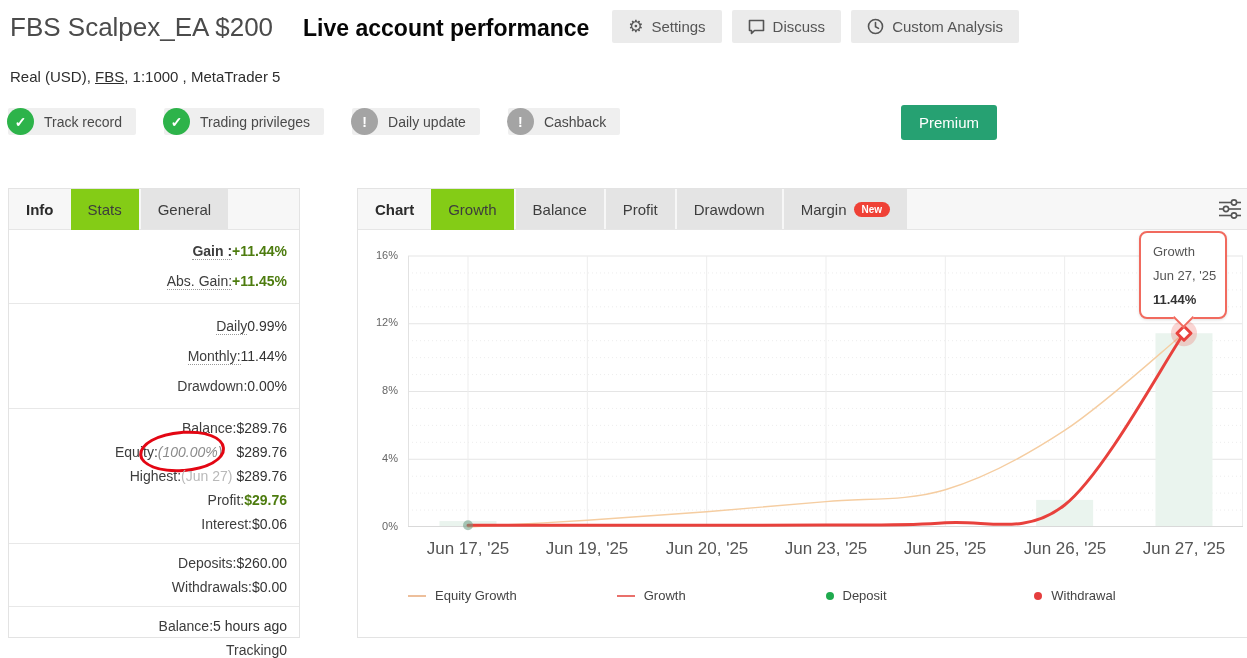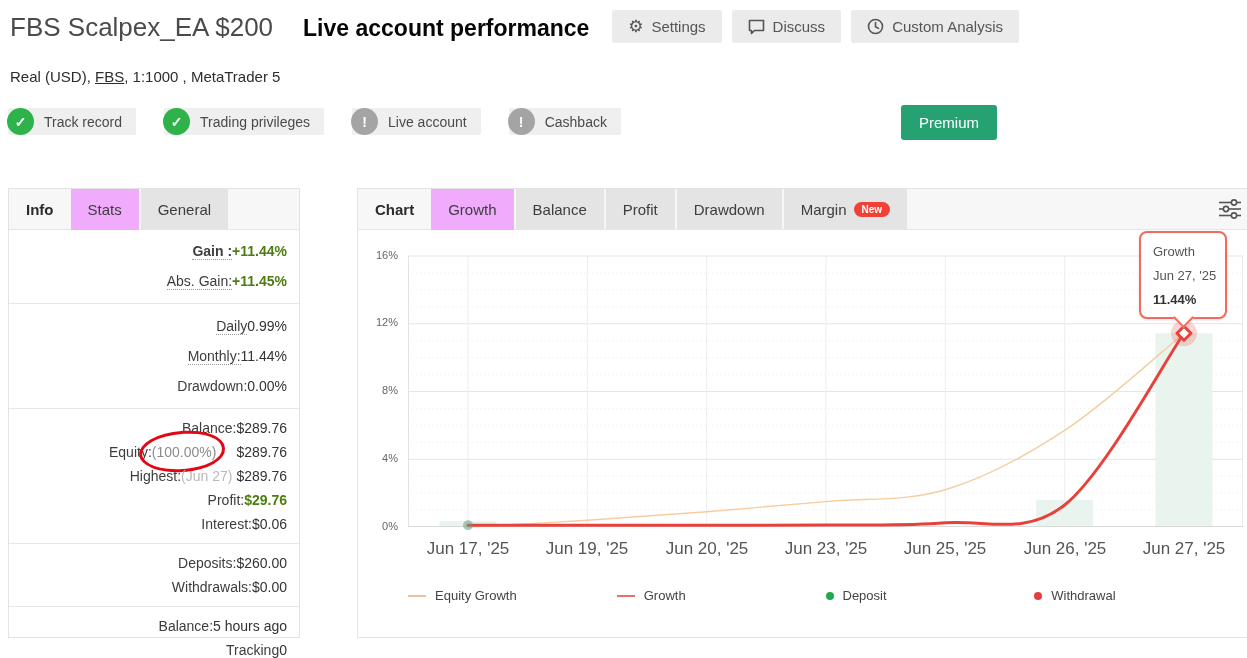--- a/index.html
+++ b/index.html
@@ -35,34 +35,34 @@
 
   
   .main-row { position:absolute; top:188px; left:8px; display:flex; gap:15px; }
   .panel { background:#fff; border:1px solid #e3e3e3; height:450px; }
   .info-panel { width:292px; position:relative; }
   .chart-panel { width:900px; position:relative;margin-left:42px; }
 
   .tabbar { height:41px; background:#f7f7f7; border-bottom:1px solid #e6e6e6; display:flex; align-items:stretch; position:relative; }
   .tab { display:flex; align-items:center; padding:0 17px; font-size:15px; color:#3d3d3d; cursor:pointer; }
   .tab.plainbold { font-weight:700; color:#2b2b2b; cursor:default; }
-  .tab.selected { background:#f0abfc; margin-bottom:-1px; }
+  .tab.selected { background:#84cc16; margin-bottom:-1px; }
   .tab.tile { background:#e4e4e4; margin-left:2px; }
 
   
   .stats-body { padding:6px 12px 0 12px; }
   .srow { display:flex; justify-content:flex-end; align-items:center; position:relative; }
   .srow.tall { height:30px; }
   .srow.mid { height:24px; }
   .slabel { font-size:14px; color:#3d3d3d; }
   .slabel.dotted { border-bottom:1px dotted #999; }
   .slabel.b { font-weight:700; }
   .sval { font-size:14px; color:#333; }
   .sval.green { color:#4d7c0f; font-weight:700; }
-  .sval .pct { color:#8c8c8c; margin-right:20px; }
+  .sval .pct { color:#8c8c8c; margin-right:14px;font-style:italic; }
   .sval .note { color:#b9b9b9; margin-right:4px; }
   .sdivider { border-top:1px solid #e8e8e8; margin:7px -12px; }
   .red-ellipse { position:absolute; right:62px; top:-9px; width:86px; height:41px;
     border:3px solid #e30613; border-radius:52% 48% 50% 50%; transform:rotate(-4deg); pointer-events:none; }
 
   
   .margin-new { background:#ef4136; color:#fff; font-size:10px; font-weight:700;
     padding:2px 8px; border-radius:9px; margin-left:7px; }
   .sliders-icon { position:absolute; right:14px; top:9px; cursor:pointer; }
   .chart-body { position:relative; height:408px; }
@@ -127,21 +127,21 @@
     <div class="badge">
       <span class="badge-ic ok">✓</span>
       <span>Track record</span>
     </div>
     <div class="badge">
       <span class="badge-ic ok">✓</span>
       <span>Trading privileges</span>
     </div>
     <div class="badge">
       <span class="badge-ic warn">!</span>
-      <span>Live account</span>
+      <span>Daily update</span>
     </div>
     <div class="badge">
       <span class="badge-ic warn">!</span>
       <span>Cashback</span>
     </div>
   </div>
   <button class="premium-btn">Premium</button>
 
   <div class="main-row">
 

